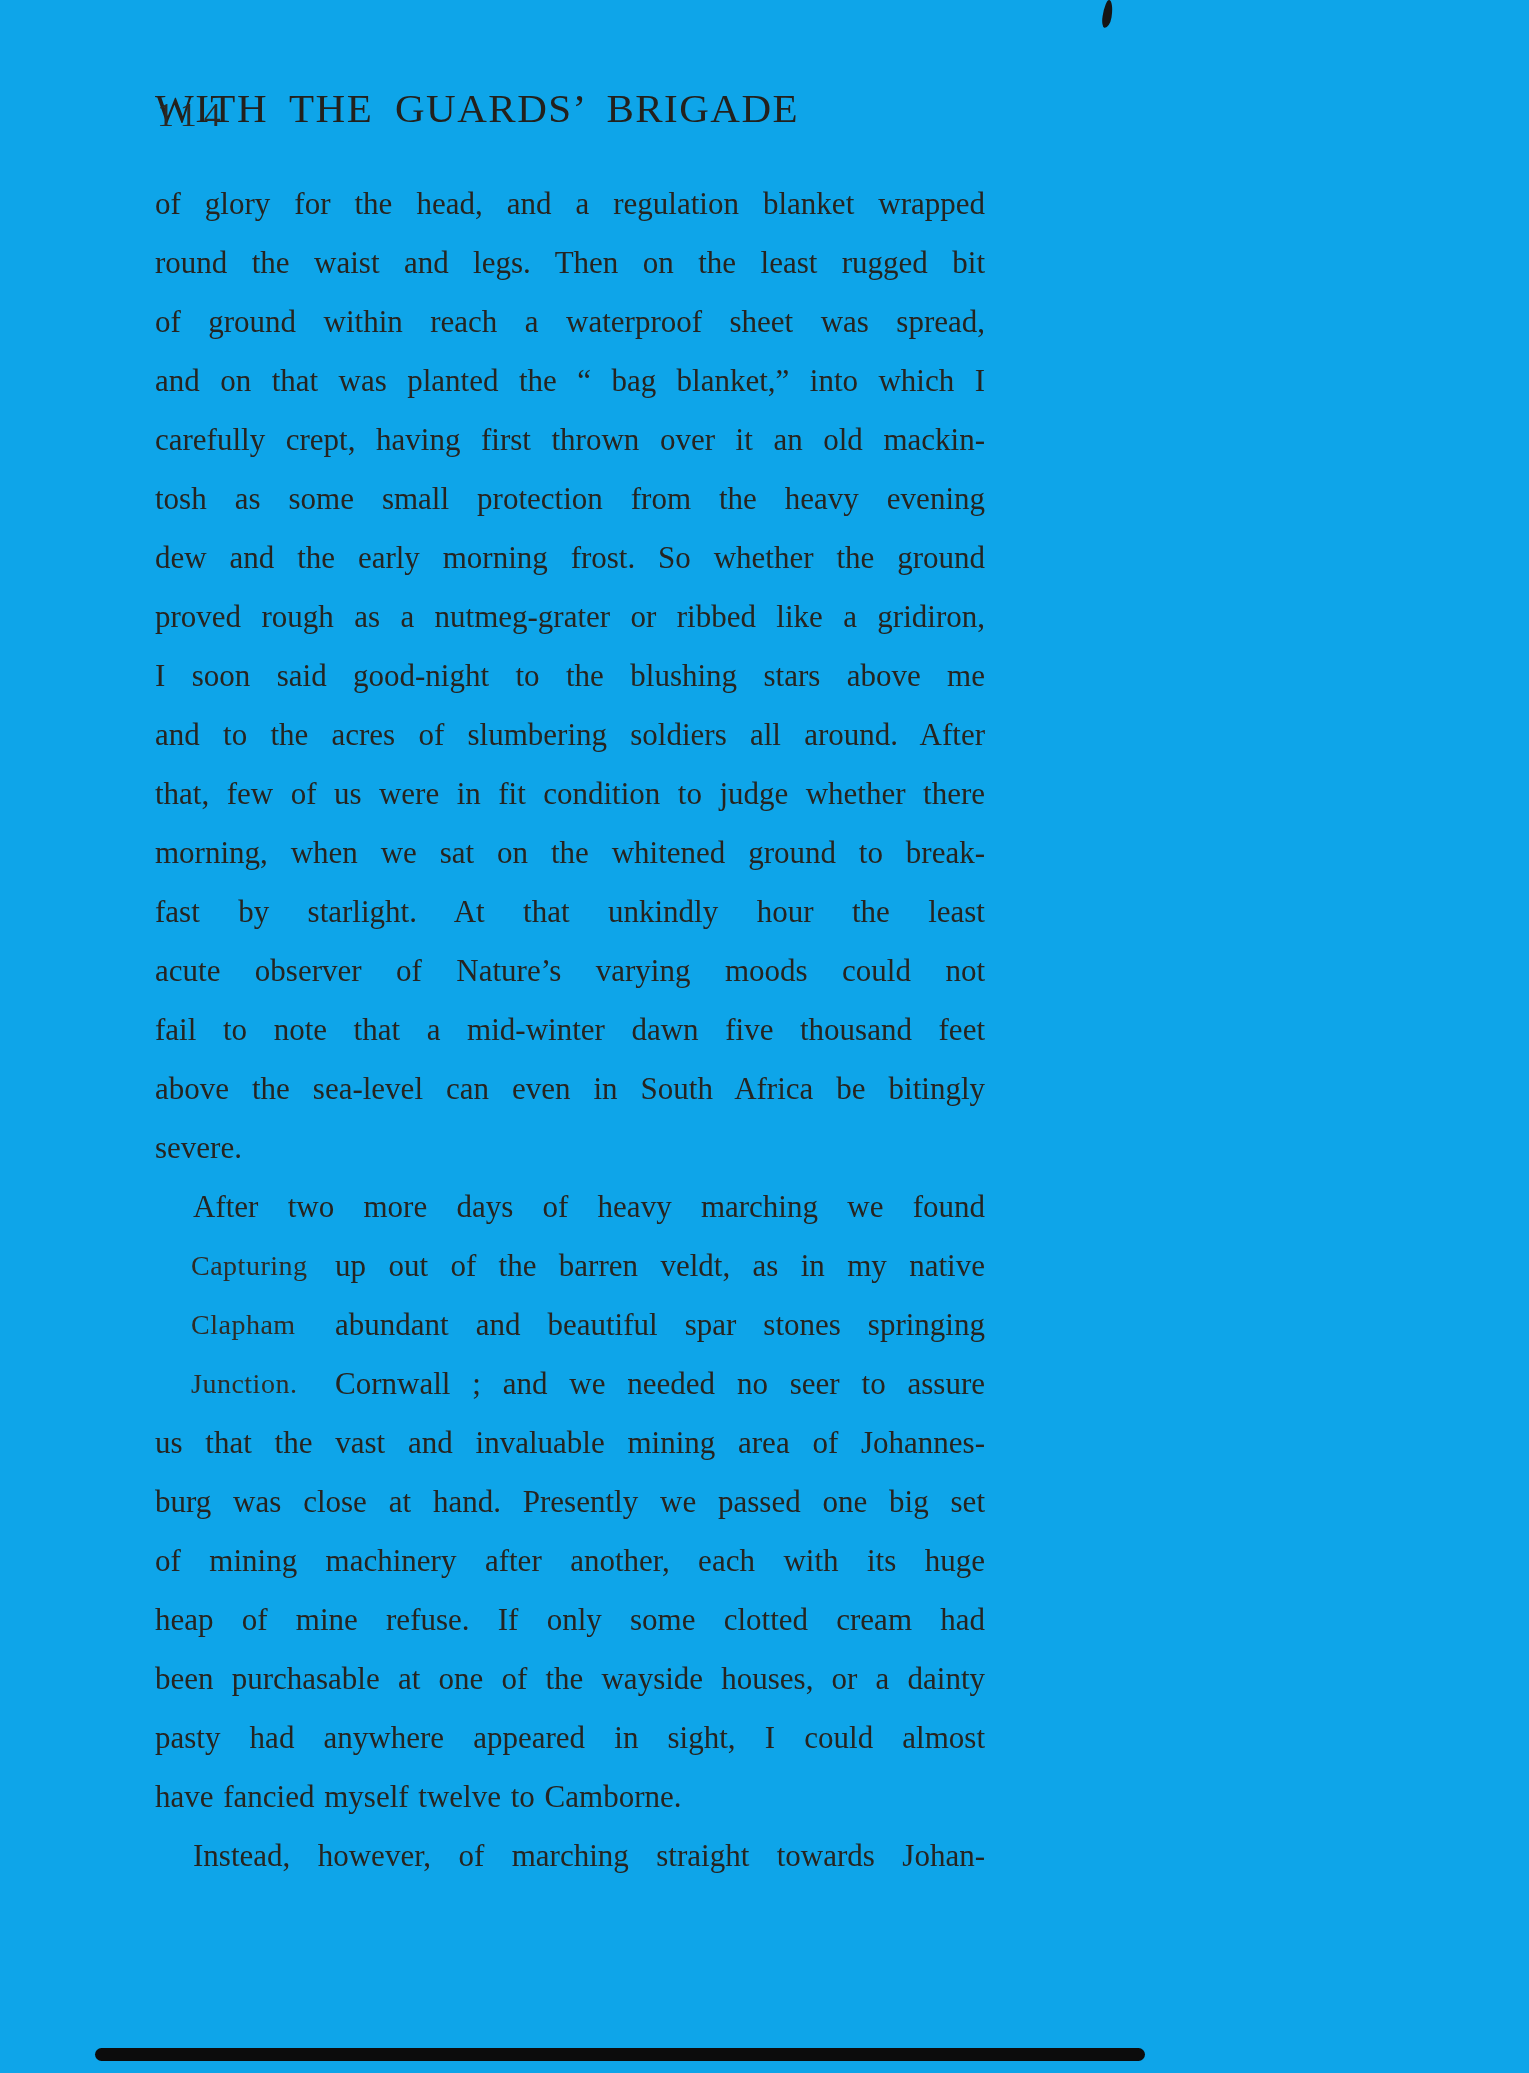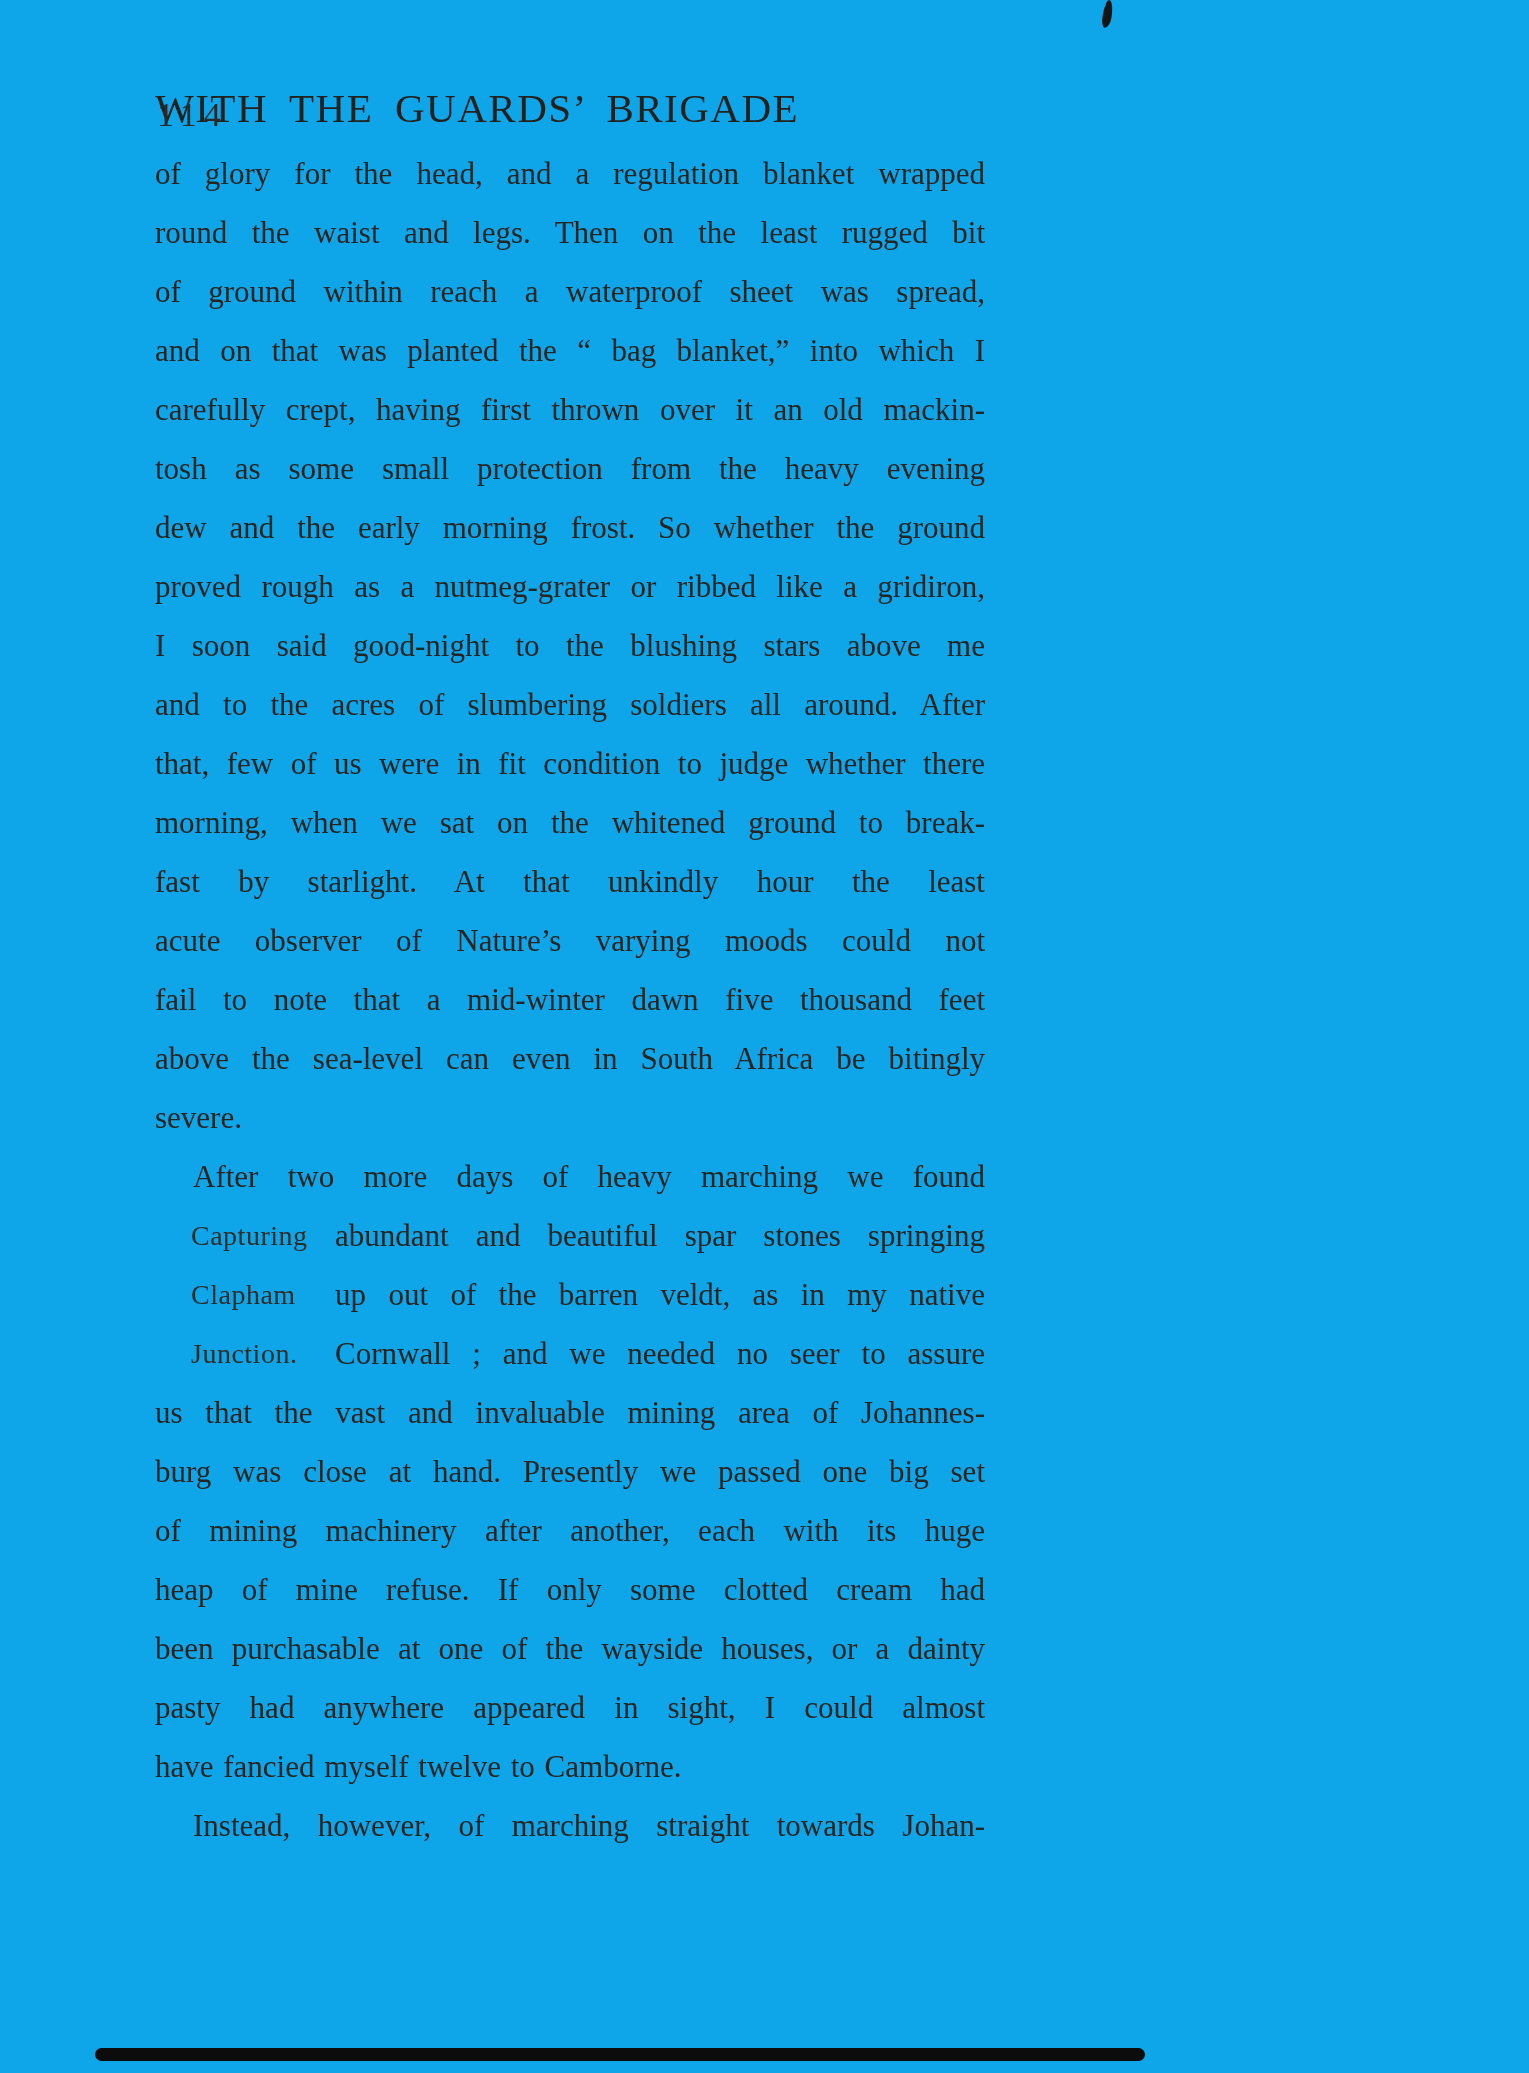--- a/index.html
+++ b/index.html
@@ -49,21 +49,21 @@
     display: block;
     font-size: 41px;
     letter-spacing: 1.5px;
     word-spacing: 10px;
     color: #23211d;
   }
 
   
   .textblock {
     position: absolute;
-    top: 144px;
+    top: 174px;
     left: 155px;
     width: 830px;
     font-size: 31px;
     line-height: 59px;
     word-spacing: 2px;
   }
   .jline {
     height: 59px;
     overflow: hidden;
     text-align: justify;
@@ -148,22 +148,22 @@
     <section>
       <div class="jline indent">After two more days of heavy marching we found</div>
 
       <div class="noted">
         <aside class="sidenote">
             <div class="sideline">Capturing</div>
             <div class="sideline">Clapham</div>
             <div class="sideline">Junction.</div>
           </aside>
         <div class="notedlines">
+            <div class="jline">up out of the barren veldt, as in my native</div>
             <div class="jline">abundant and beautiful spar stones springing</div>
-            <div class="jline">up out of the barren veldt, as in my native</div>
             <div class="jline">Cornwall ; and we needed no seer to assure</div>
           </div>
       </div>
 
       <div class="par">
           <div class="jline">us that the vast and invaluable mining area of Johannes-</div>
           <div class="jline">burg was close at hand.  Presently we passed one big set</div>
           <div class="jline">of mining machinery after another, each with its huge</div>
           <div class="jline">heap of mine refuse.  If only some clotted cream had</div>
           <div class="jline">been purchasable at one of the wayside houses, or a dainty</div>

